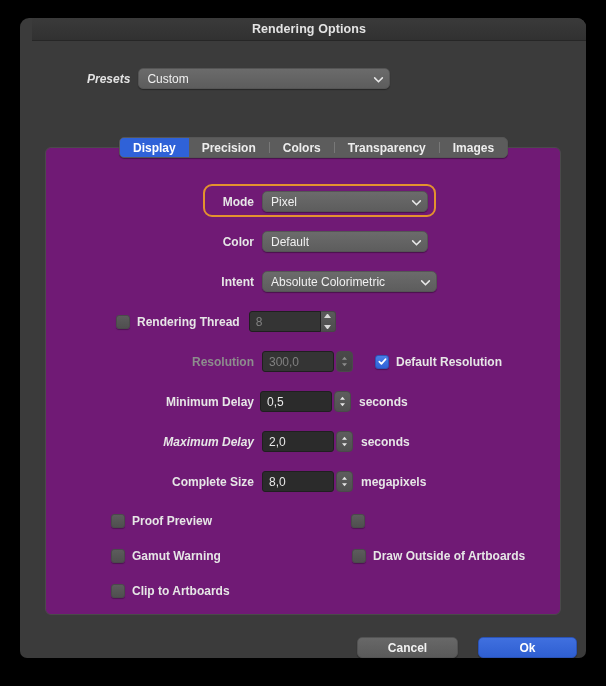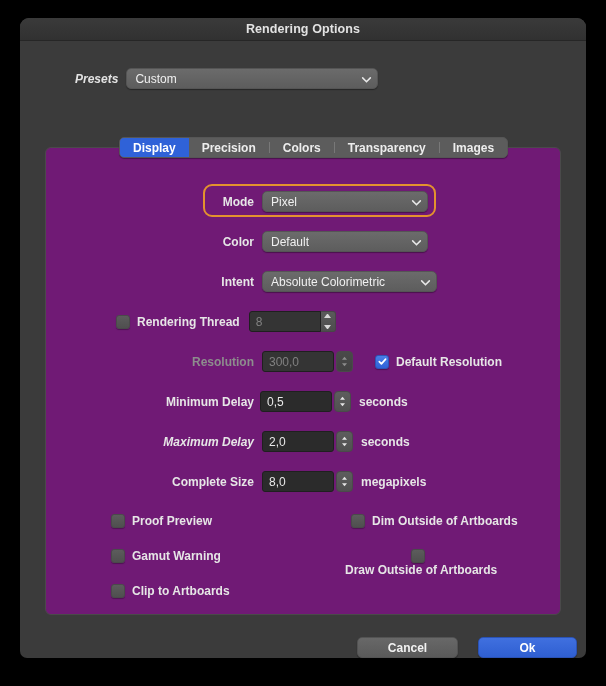--- a/index.html
+++ b/index.html
@@ -13,20 +13,21 @@
 
   
   #dialog {
     position: absolute;
     left: 20px; top: 18px;
     width: 566px; height: 640px;
     background: #3b3b3b;
     border-radius: 9px 9px 7px 7px;
     box-shadow: 0 4px 16px rgba(0,0,0,.85);
     overflow: hidden;
+    padding-left: 12px;
   }
   #titlebar {
     height: 23px;
     background: linear-gradient(#3a3a3a, #313131);
     border-bottom: 1px solid #262626;
     display: flex; align-items: center; justify-content: center;
   }
   #titlebar .title {
     font-size: 12.5px; font-weight: bold; color: #e3e3e3;
     letter-spacing: .1px;
@@ -375,24 +376,23 @@
       <span class="cb">
         
       </span>
       <span class="cb-label">Clip to Artboards</span>
     </div>
 
     <div class="row" style="left:305px; top:366px;">
       <span class="cb">
         
       </span>
-      <span class="cb-label">Dim Outside of Artboards</span>
-    </div>
-
-    <div class="row" style="left:292px; top:401px;flex-direction:column;">
+    </div>
+
+    <div class="row" style="left:306px; top:401px;">
       <span class="cb">
         
       </span>
       <span class="cb-label">Draw Outside of Artboards</span>
     </div>
 
   </div>
 
   <div id="mode-focus"></div>
 

